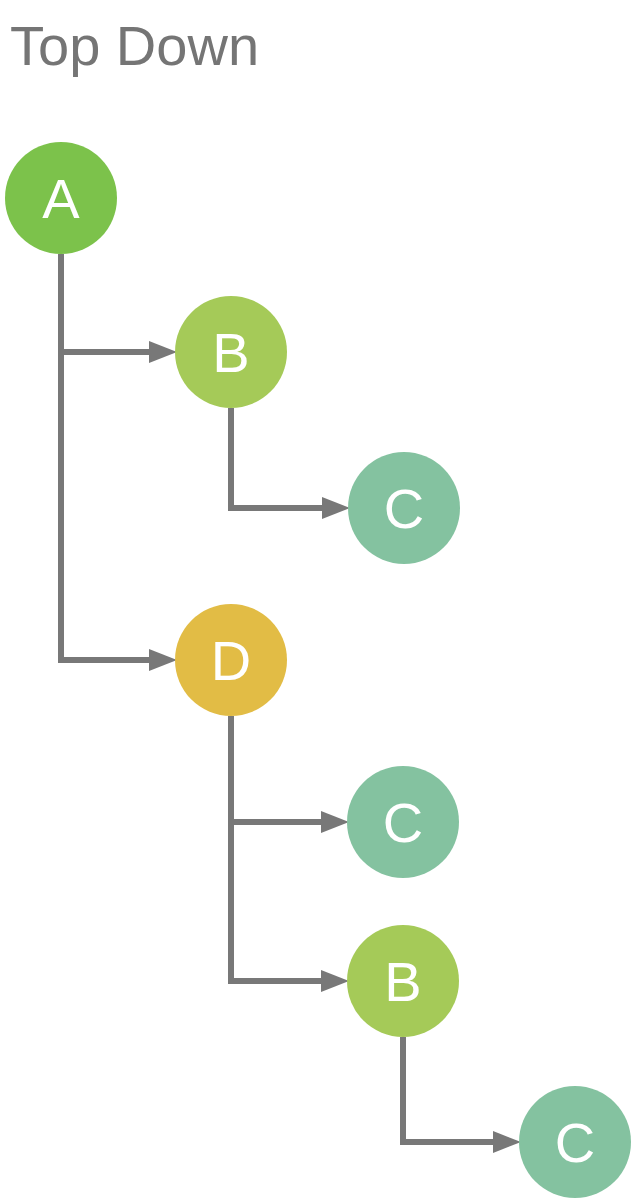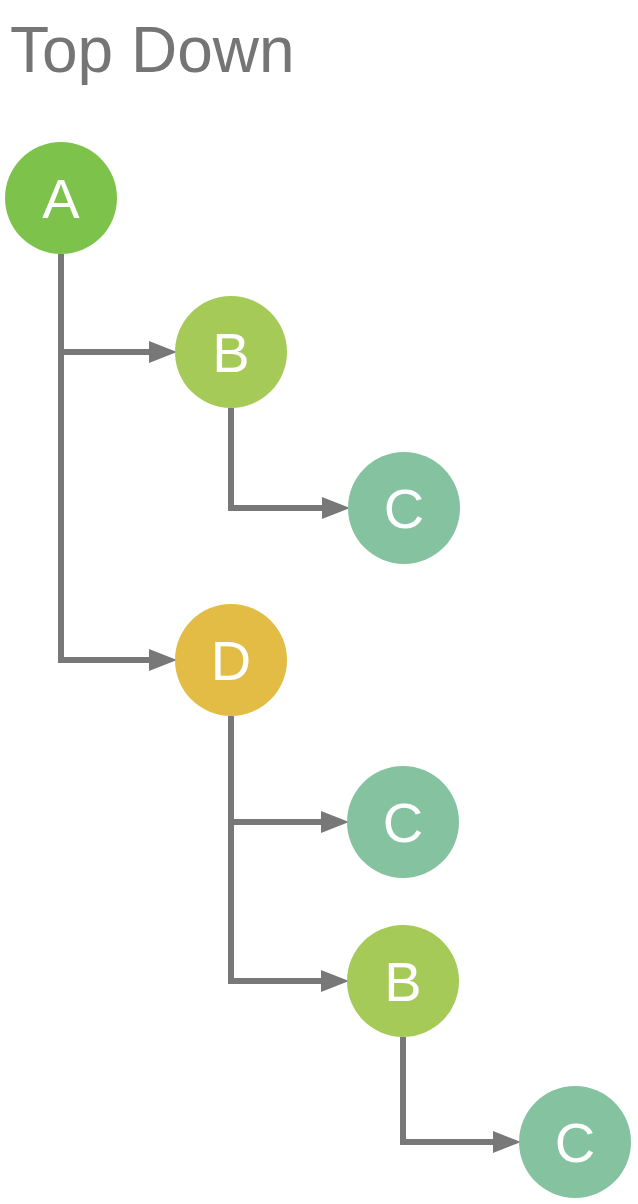--- a/index.html
+++ b/index.html
@@ -12,21 +12,21 @@
     position: relative;
     width: 638px;
     height: 1204px;
     background: #ffffff;
     overflow: hidden;
   }
   .title {
     position: absolute;
     left: 10px;
     top: 14px;
-    font-size: 64px;
+    font-size: 56px;
     font-weight: 300;
     line-height: 1.15;
     letter-spacing: 0px;
     color: #757575;
     white-space: nowrap;
   }
   svg.tree {
     position: absolute;
     left: 0;
     top: 0;

